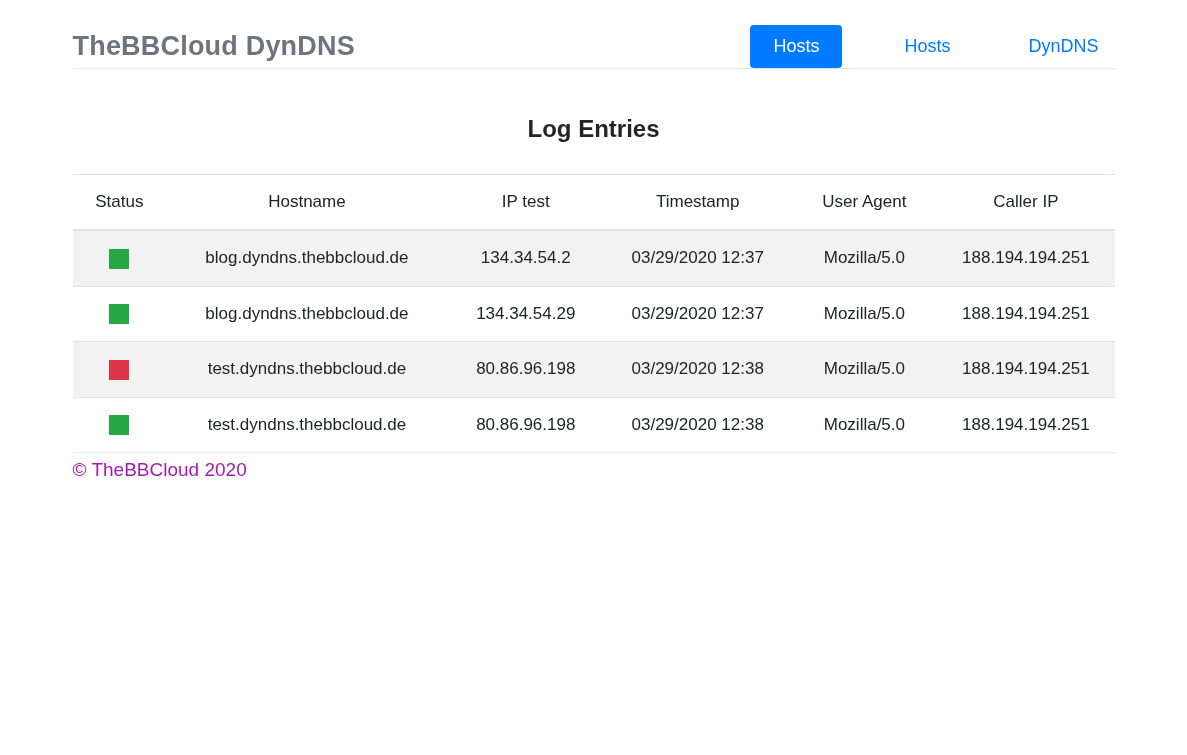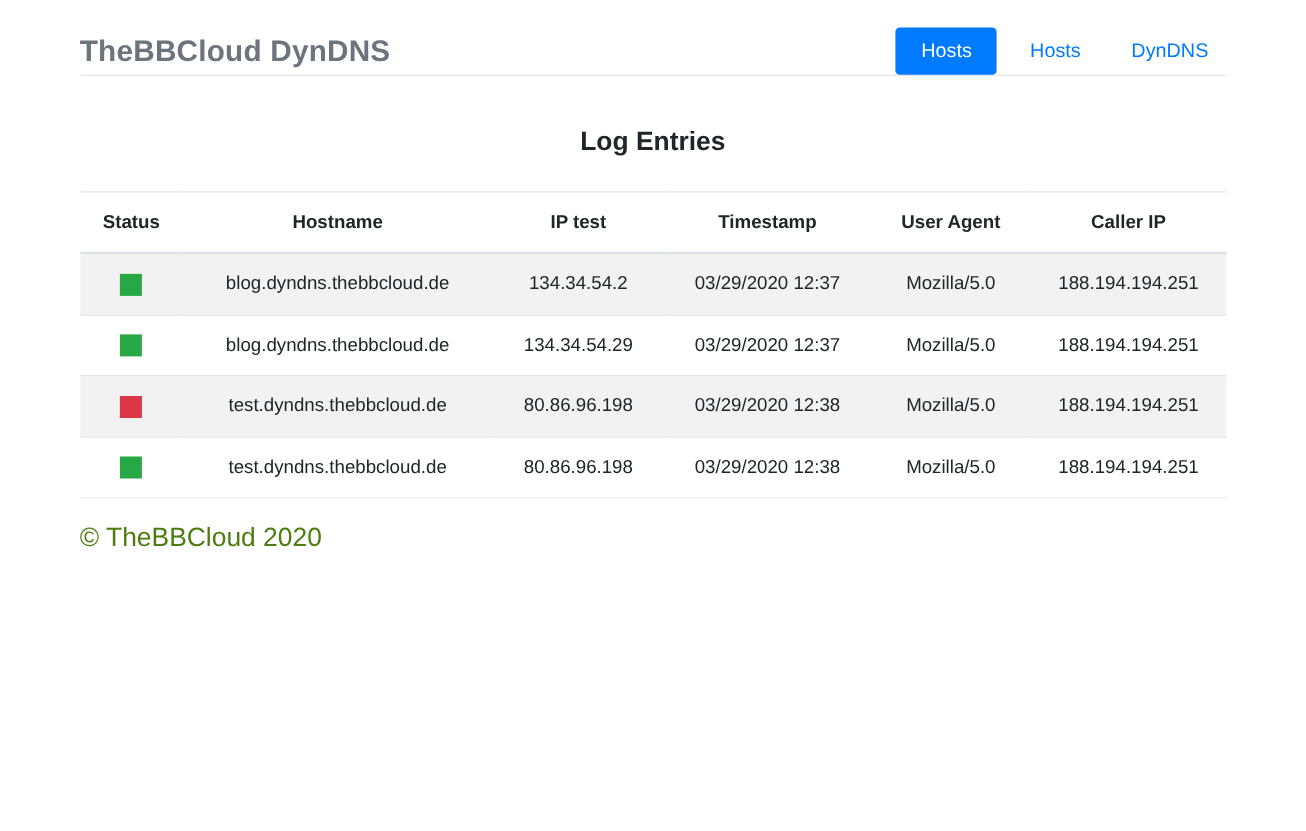--- a/index.html
+++ b/index.html
@@ -26,20 +26,21 @@
   .app-title {
     margin: 0;
     font-size: 27px;
     font-weight: 600;
     color: #6c757d;
     letter-spacing: 0.2px;
   }
   .main-nav {
     display: flex;
     align-items: center;
+    gap: 32px;
   }
   .nav-link {
     display: inline-block;
     text-decoration: none;
     color: var(--accent, #007bff);
     font-size: 18px;
     padding: 11px 16px;
     margin-left: 14px;
     border-radius: 4px;
     cursor: pointer;
@@ -67,21 +68,21 @@
   table.log-table {
     width: 100%;
     margin-top: 31px;
     border-collapse: collapse;
     font-size: 17px;
     text-align: center;
     color: #212529;
   }
   table.log-table th {
     padding: 17px 12px;
-    font-weight: 700;
+    font-weight: 400;
     border-top: 1px solid #dee2e6;
     border-bottom: 2px solid #dee2e6;
     vertical-align: middle;
   }
   table.log-table td {
     padding: 17px 12px;
     border-top: 1px solid #dee2e6;
     vertical-align: middle;
   }
   table.log-table tbody tr:first-child td { border-top: none; }
@@ -96,23 +97,23 @@
   .status-square {
     display: inline-block;
     width: 20px;
     height: 20px;
     vertical-align: middle;
   }
   .status-square.success { background: var(--status-success, #28a745); }
   .status-square.error   { background: var(--status-error, #dc3545); }
   
   .site-footer {
-    margin-top: 22px;
-    font-size: 24px;
-    color: #4d7c0f;
+    margin-top: 6px;
+    font-size: 19px;
+    color: #a21caf;
   }
 </style>
 </head>
 <body>
 
 <div class="container">
 
   <header class="site-header">
     <h1 class="app-title">TheBBCloud DynDNS</h1>
     <nav class="main-nav">

